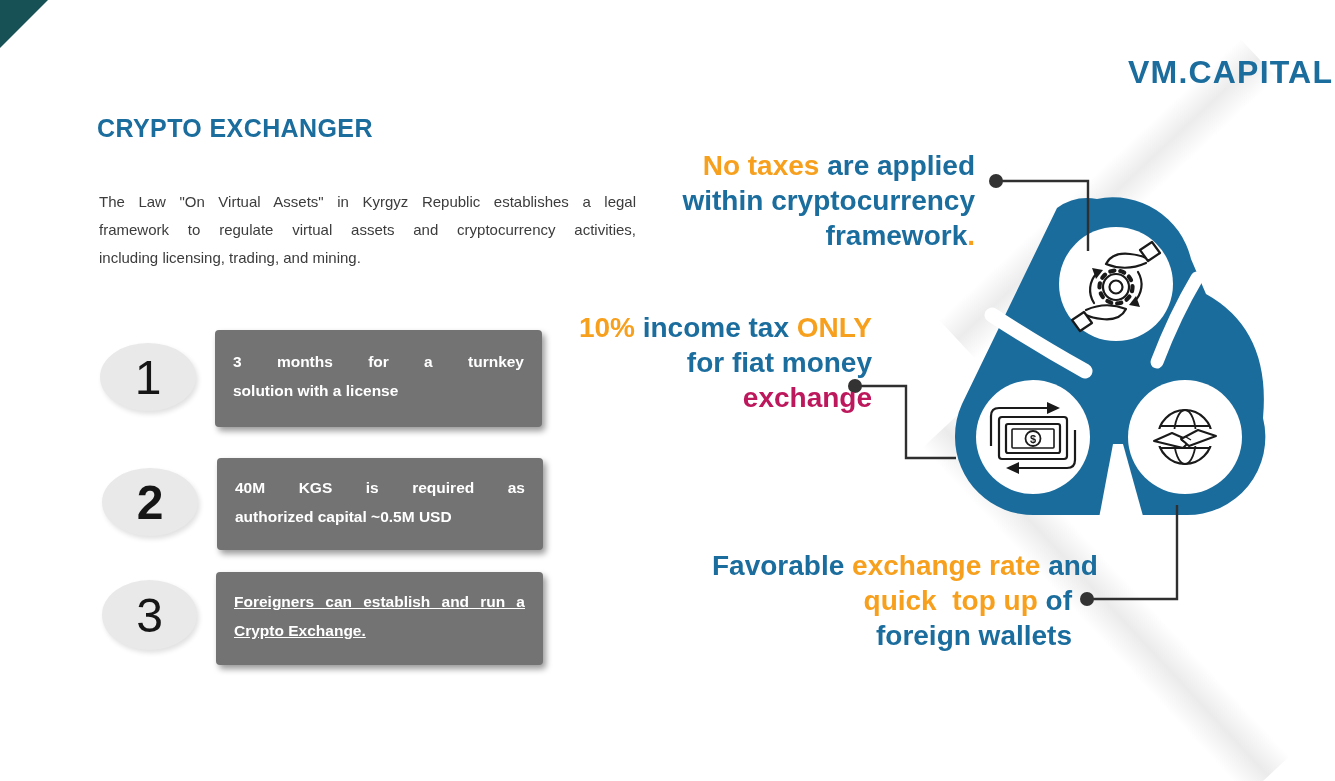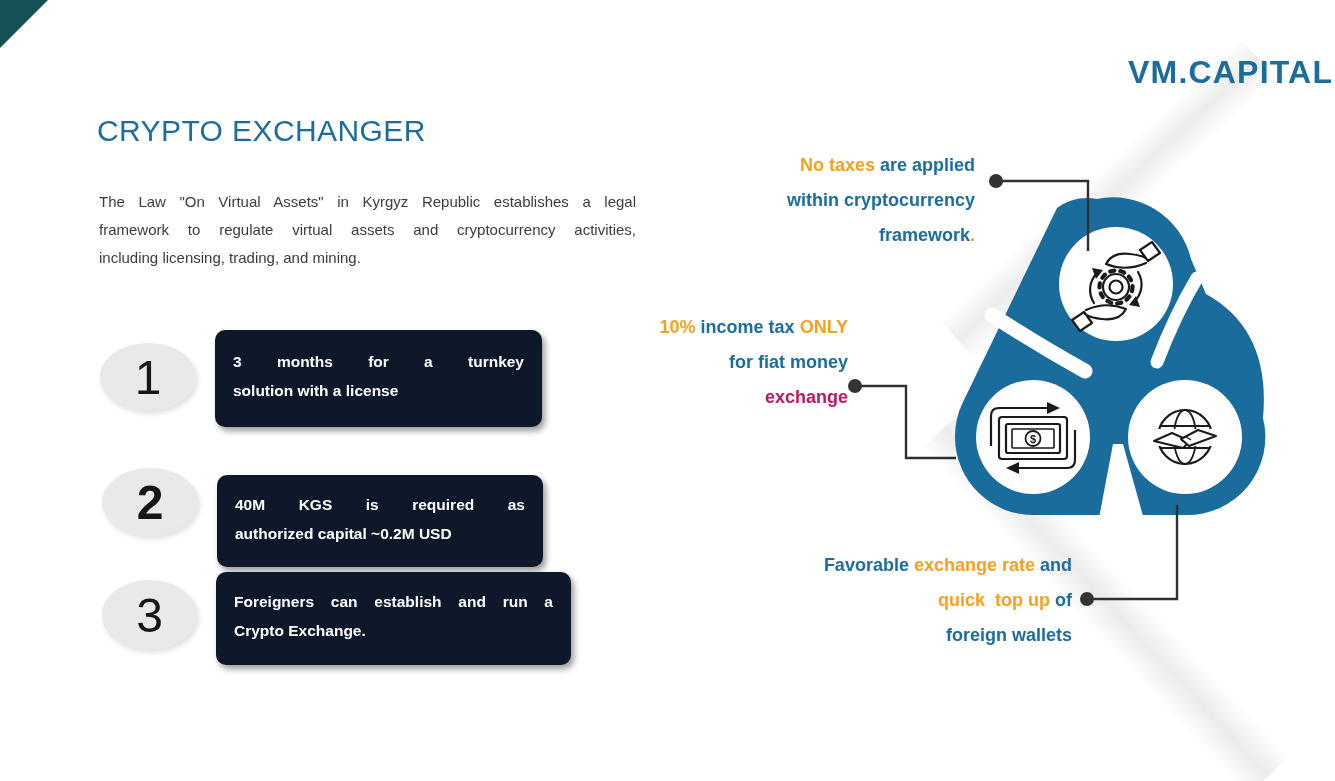--- a/index.html
+++ b/index.html
@@ -14,51 +14,51 @@
             background:linear-gradient(to bottom,rgba(236,236,236,0) 0%,#ebebeb 50%,rgba(236,236,236,0) 100%);}
 
   
   .corner{position:absolute;left:0;top:0;width:0;height:0;
           border-top:48px solid #175156;border-right:48px solid transparent;}
 
   .logo{position:absolute;left:1128px;top:54px;width:190px;
         font-size:32px;font-weight:bold;letter-spacing:1.2px;color:#1b6d9e;}
 
   .title{position:absolute;left:97px;top:114px;margin:0;
-         font-size:30px;font-weight:normal;letter-spacing:.4px;color:#1b6d9e;}
+         font-size:25px;font-weight:bold;letter-spacing:.4px;color:#1b6d9e;}
 
   .intro{position:absolute;left:99px;top:188px;width:537px;
          font-size:15px;line-height:28px;color:#3c3c3c;}
   .intro .ln{text-align:justify;text-align-last:justify;}
   .intro .ln-last{text-align-last:left;}
 
   
   .badge{position:absolute;background:#e9e9e9;border-radius:50%;
          display:flex;align-items:center;justify-content:center;color:#161616;
          box-shadow:2px 3px 5px rgba(0,0,0,.12);}
   .badge-1{left:100px;top:343px;width:96px;height:68px;font-size:48px;font-weight:400;}
   .badge-2{left:102px;top:468px;width:96px;height:68px;font-size:48px;font-weight:700;}
   .badge-3{left:102px;top:580px;width:95px;height:70px;font-size:48px;font-weight:400;}
 
   
-  .card{position:absolute;background:#0f172a;border-radius:10px;color:#ffffff;
+  .card{position:absolute;background:#737373;border-radius:4px;color:#ffffff;
         font-size:15.5px;font-weight:bold;line-height:29px;
         padding:17px 18px 0 18px;box-sizing:border-box;
         box-shadow:3px 4px 6px rgba(0,0,0,.40);}
   .card-1{left:215px;top:330px;width:327px;height:97px;}
-  .card-2{left:217px;top:475px;width:326px;height:92px;padding-top:15px;}
-  .card-3{left:216px;top:572px;width:355px;height:93px;padding-top:15px;}
+  .card-2{left:217px;top:458px;width:326px;height:92px;padding-top:15px;}
+  .card-3{left:216px;top:572px;width:327px;height:93px;padding-top:15px;text-decoration:underline;}
   .card .ln{text-align:justify;text-align-last:justify;}
   .card .ln-last{text-align-last:left;}
 
   
-  .callout{position:absolute;font-size:18px;font-weight:bold;line-height:35px;text-align:right;}
+  .callout{position:absolute;font-size:28px;font-weight:bold;line-height:35px;text-align:right;}
   .callout .ln{white-space:pre;}
   .callout-1{left:615px;top:148px;width:360px;}
-  .callout-2{left:488px;top:310px;width:360px;}
+  .callout-2{left:512px;top:310px;width:360px;}
   .callout-3{left:712px;top:548px;width:360px;}
 
   .overlay{position:absolute;left:0;top:0;}
 </style>
 </head>
 <body>
 
 <div class="slide">
 
   <div class="streak streak-a"></div>
@@ -132,21 +132,21 @@
     </div>
 
   <div class="badge badge-1">1</div>
   <div class="card  card-1">
       <div class="ln">3 months for a turnkey</div>
       <div class="ln ln-last">solution with a license</div>
     </div>
   <div class="badge badge-2">2</div>
   <div class="card  card-2">
       <div class="ln">40M KGS is required as</div>
-      <div class="ln ln-last">authorized capital ~0.2M USD</div>
+      <div class="ln ln-last">authorized capital ~0.5M USD</div>
     </div>
   <div class="badge badge-3">3</div>
   <div class="card  card-3">
       <div class="ln">Foreigners can establish and run a</div>
       <div class="ln ln-last">Crypto Exchange.</div>
     </div>
 
   <div class="callout callout-1">
       <div class="ln"><span style="color: rgb(247, 160, 30);">No taxes </span><span style="color: rgb(27, 109, 158);">are applied</span></div>
       <div class="ln"><span style="color: rgb(27, 109, 158); text-align: right;">within cryptocurrency</span></div>

